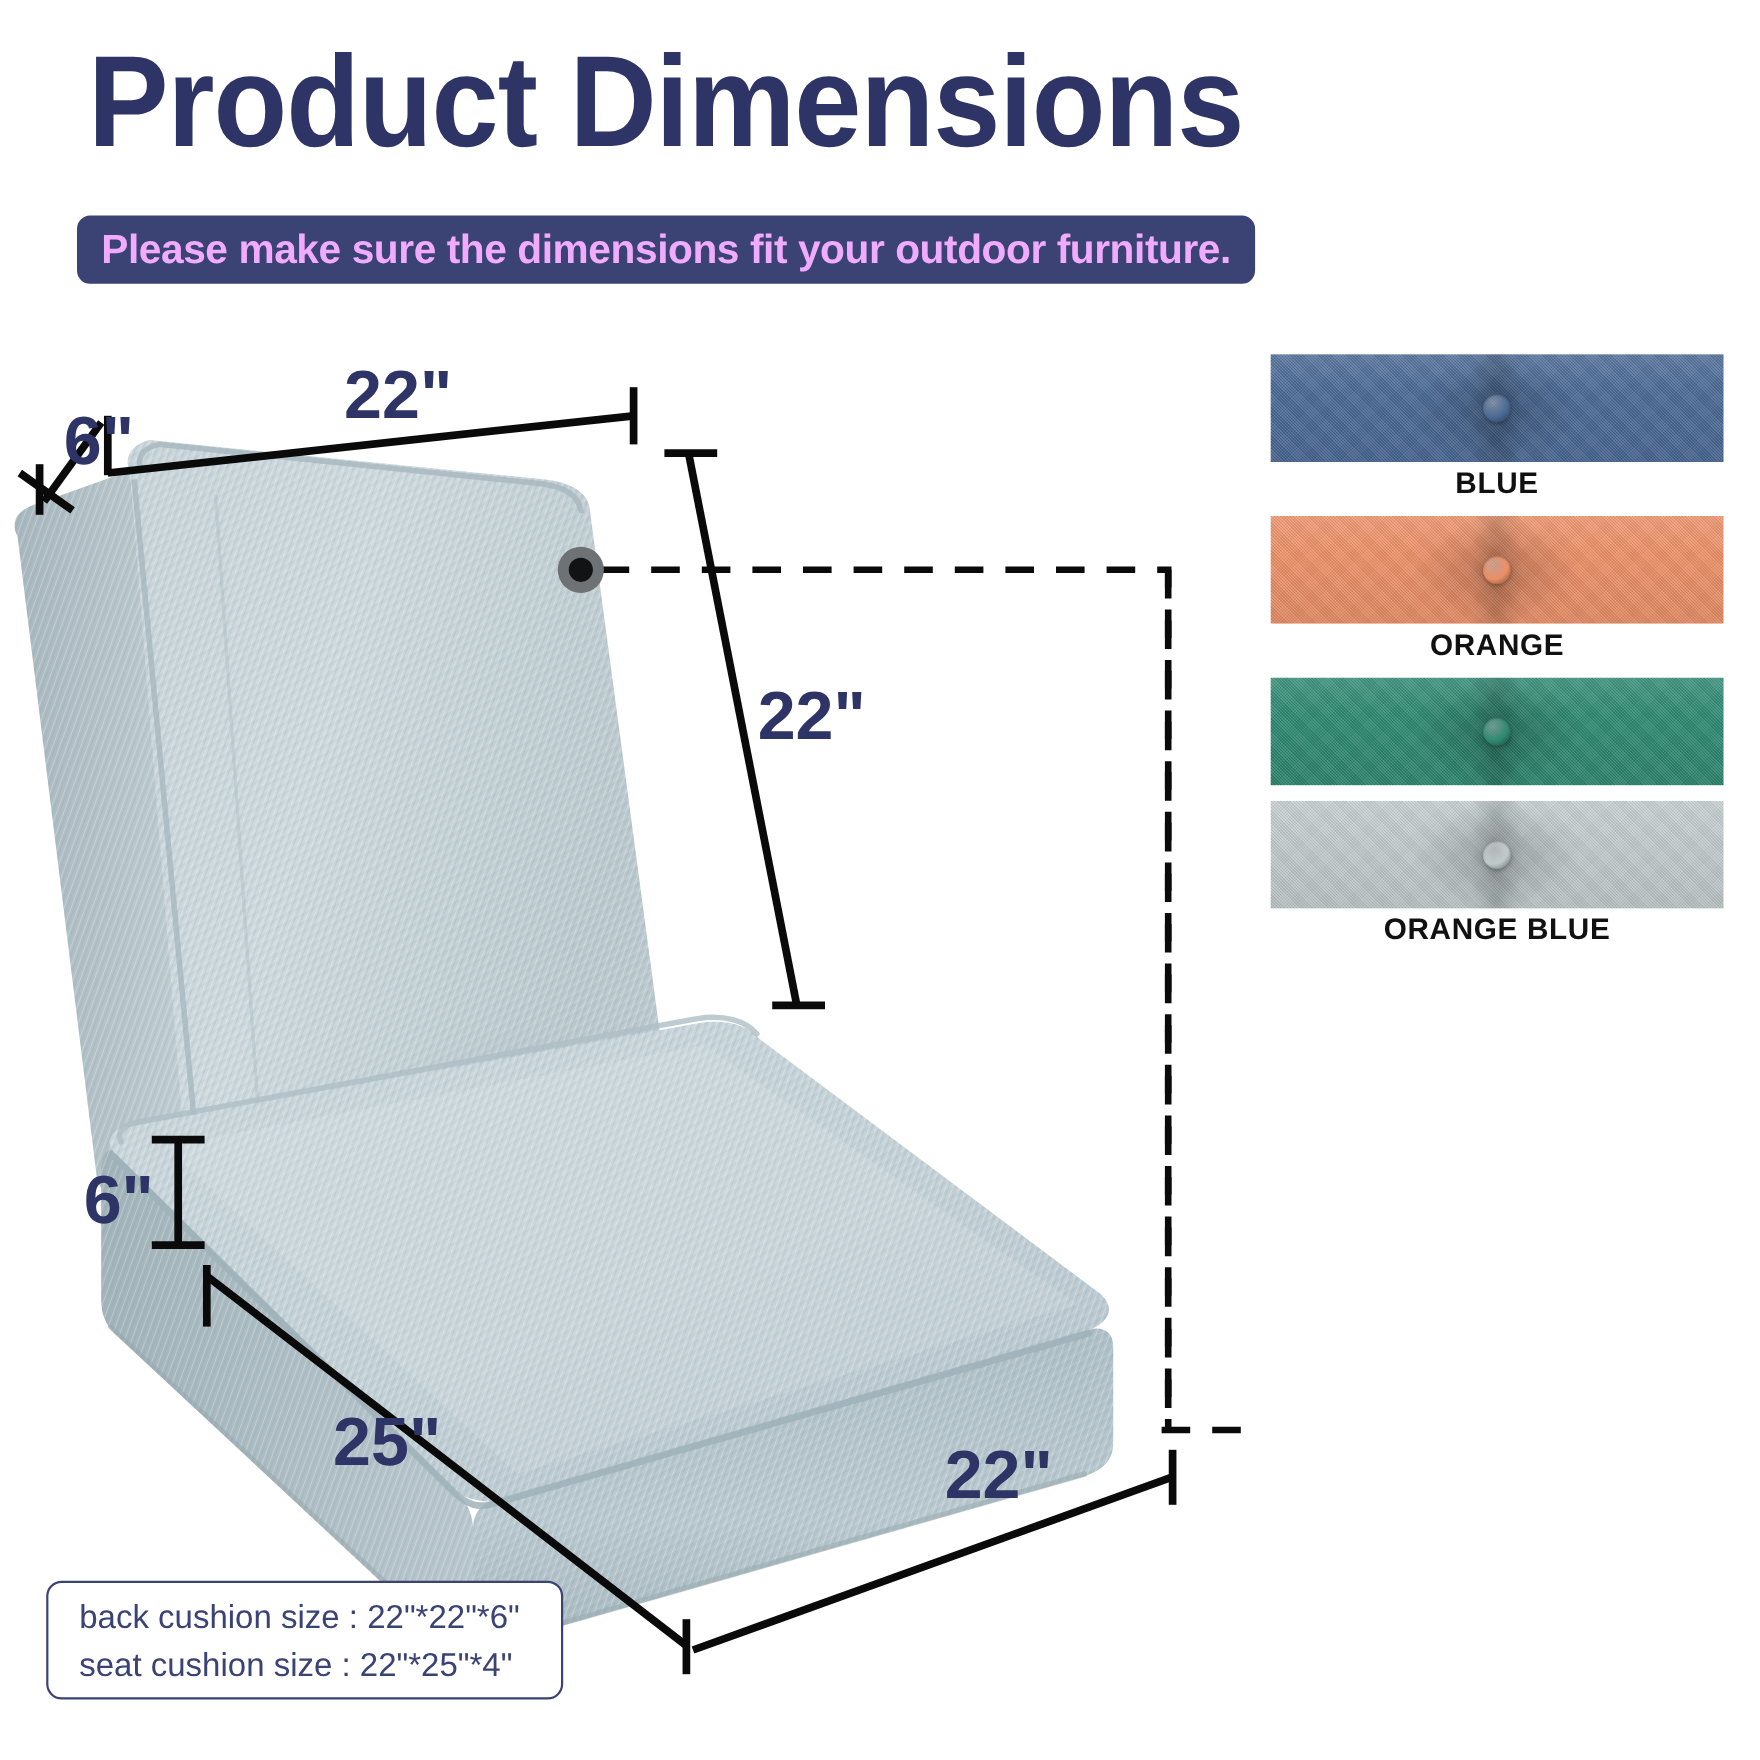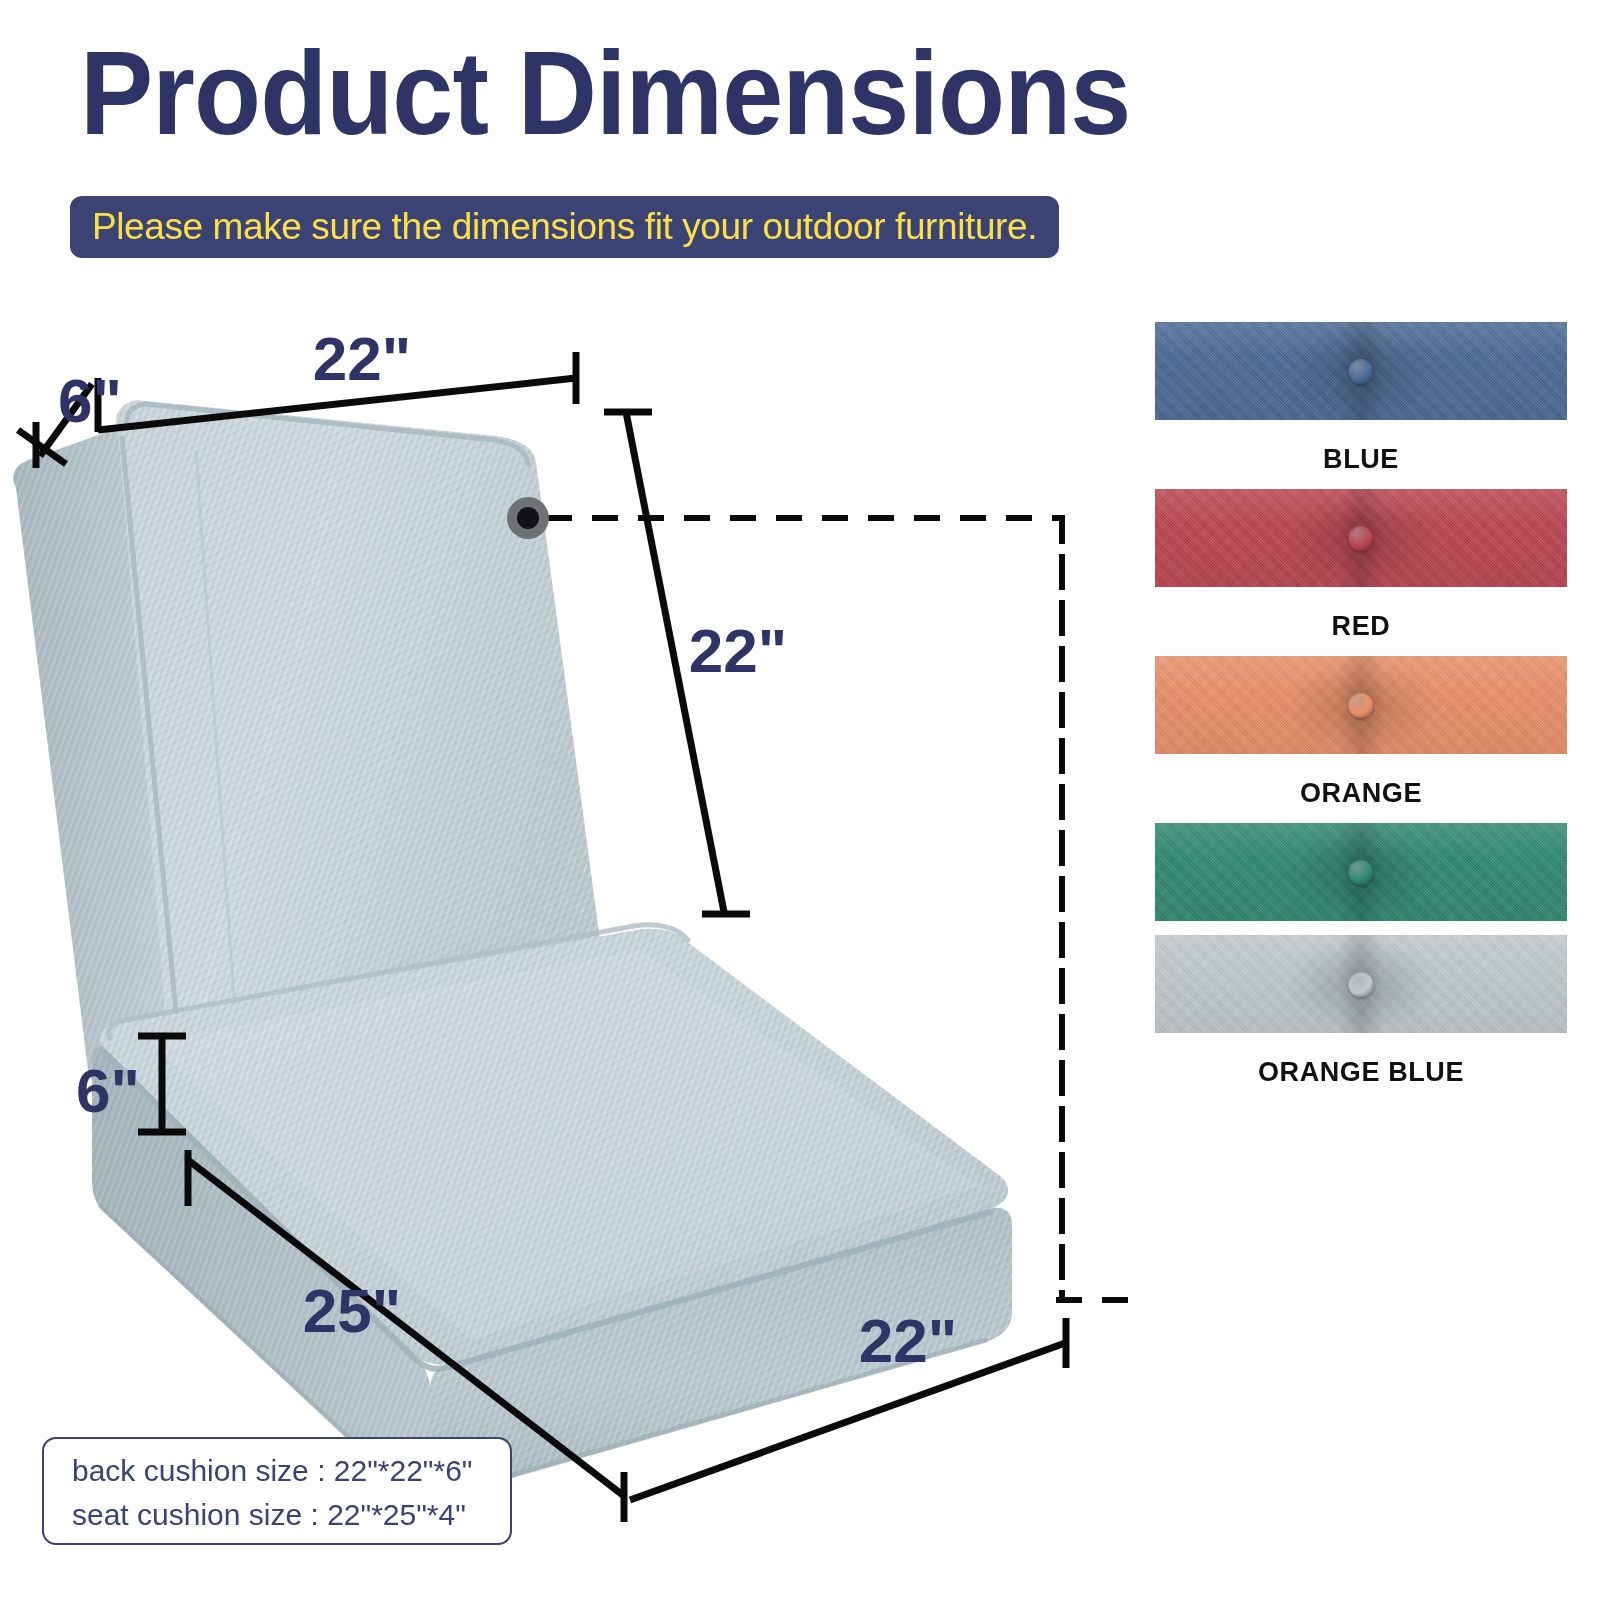--- a/index.html
+++ b/index.html
@@ -37,25 +37,26 @@
     top: 196px;
     height: 62px;
     padding: 0 22px;
     background: #3B4274;
     border-radius: 12px;
     display: flex;
     align-items: center;
     box-sizing: border-box;
   }
   #subtitle-banner .subtitle-text {
-    color: #fde047;
+    color: #f0abfc;
     font-size: 37px;
     letter-spacing: -0.4px;
     white-space: nowrap;
     font-family: "Liberation Sans", sans-serif;
+    font-weight: bold;
   }
 
   
   #diagram {
     position: absolute;
     left: 0;
     top: 300px;
     width: 1130px;
     height: 1300px;
   }
@@ -145,21 +146,21 @@
     position: absolute;
     inset: 0;
     background: linear-gradient(180deg, rgba(255,255,255,0.10) 0%, rgba(255,255,255,0.0) 35%, rgba(0,0,0,0.05) 100%);
   }
   .swatch-label {
     text-align: center;
     color: #111111;
     font-size: 27px;
     font-weight: bold;
     letter-spacing: 0.6px;
-    margin-top: 24px;
+    margin-top: 4px;
     font-family: "Liberation Sans", sans-serif;
     white-space: nowrap;
   }
 
   .dim-text {
     font-family: "Liberation Sans Narrow", "Liberation Sans", sans-serif;
     font-weight: bold;
     fill: #2E3566;
   }
 </style>
@@ -370,31 +371,20 @@
     <div class="swatch-item">
       <div class="swatch-chip">
         <div class="fabric" style="background: rgb(74, 106, 150);"></div>
         <div class="weave"></div>
         <div class="seam"></div>
         <div class="tuft-shadow"></div>
         <div class="button" style="background: radial-gradient(circle at 36% 32%, rgba(255, 255, 255, 0.35), rgb(74, 106, 150) 55%, rgba(0, 0, 0, 0.32) 100%);"></div>
         <div class="sheen"></div>
       </div>
       <div class="swatch-label">BLUE</div>
-    </div>
-    <div class="swatch-item">
-      <div class="swatch-chip">
-        <div class="fabric" style="background: rgb(190, 68, 80);"></div>
-        <div class="weave"></div>
-        <div class="seam"></div>
-        <div class="tuft-shadow"></div>
-        <div class="button" style="background: radial-gradient(circle at 36% 32%, rgba(255, 255, 255, 0.35), rgb(190, 68, 80) 55%, rgba(0, 0, 0, 0.32) 100%);"></div>
-        <div class="sheen"></div>
-      </div>
-      <div class="swatch-label">RED</div>
     </div>
     <div class="swatch-item">
       <div class="swatch-chip">
         <div class="fabric" style="background: rgb(238, 145, 104);"></div>
         <div class="weave"></div>
         <div class="seam"></div>
         <div class="tuft-shadow"></div>
         <div class="button" style="background: radial-gradient(circle at 36% 32%, rgba(255, 255, 255, 0.35), rgb(238, 145, 104) 55%, rgba(0, 0, 0, 0.32) 100%);"></div>
         <div class="sheen"></div>
       </div>

